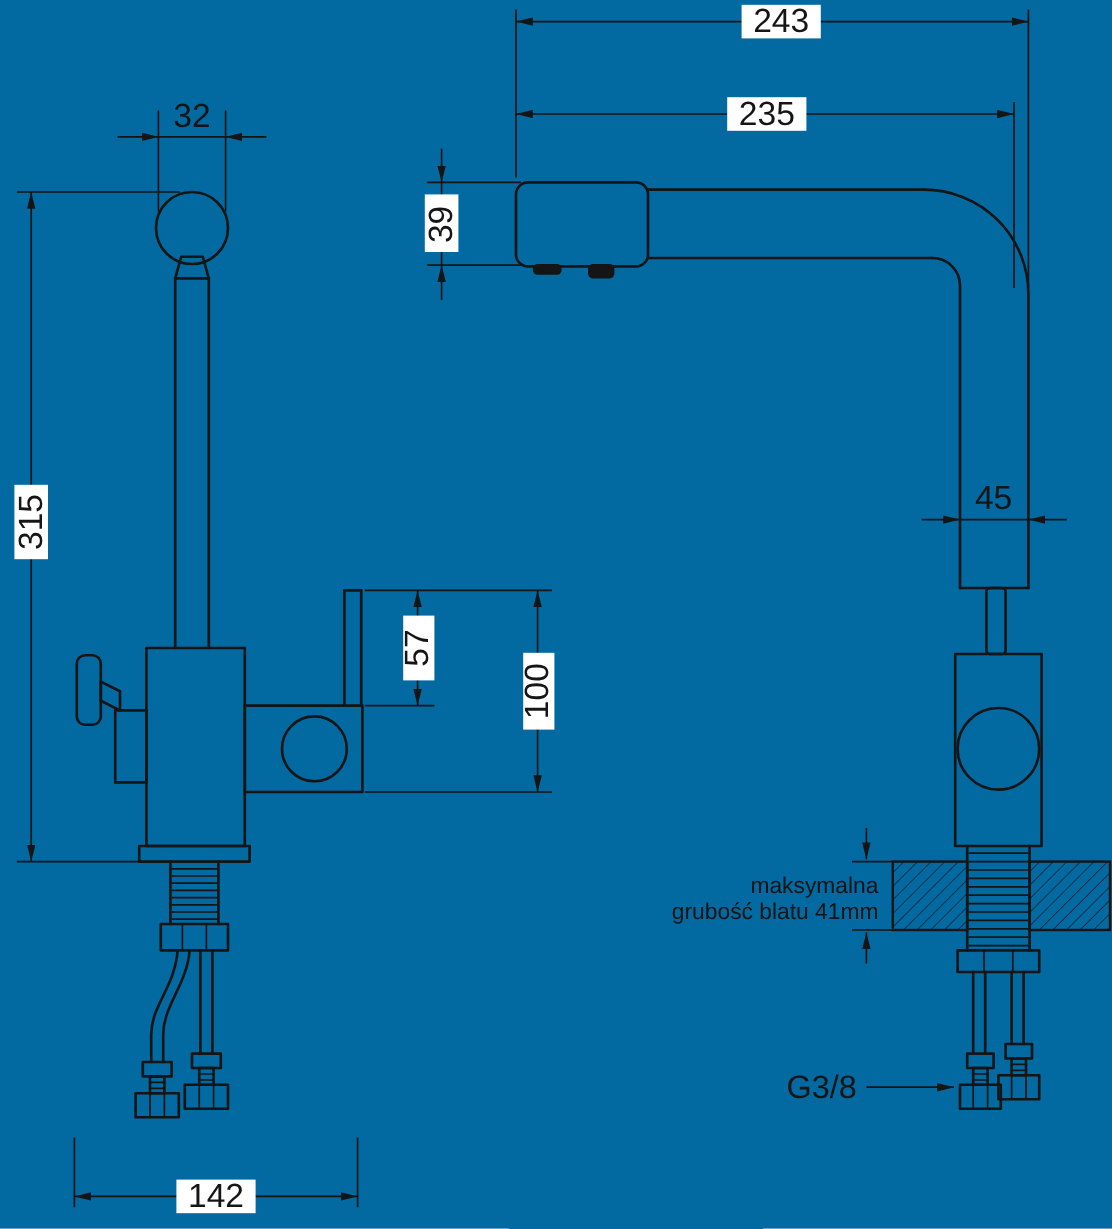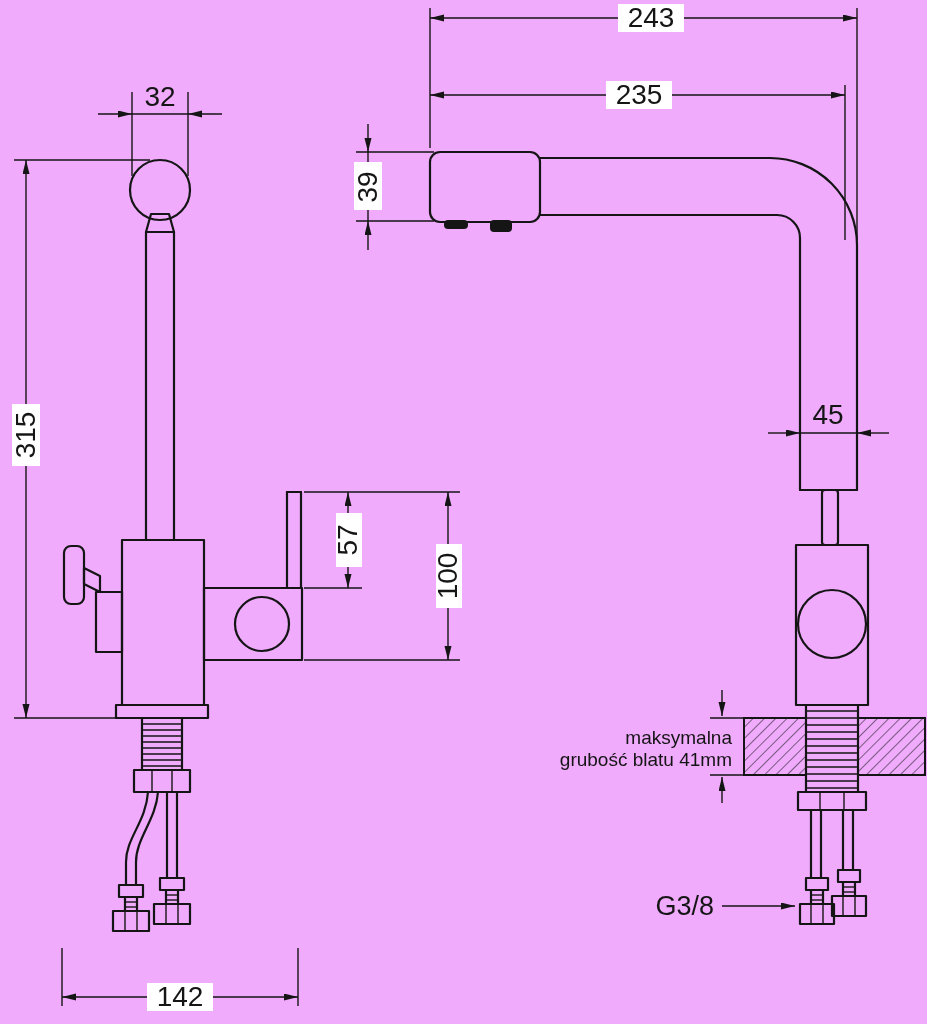--- a/index.html
+++ b/index.html
@@ -1,16 +1,16 @@
 <!DOCTYPE html>
 <html><head>
 <meta charset="utf-8">
 <style>
   html,body{margin:0;padding:0;background:#fff;}
-  .sheet{position:relative;width:927px;height:1024px;background:#f0abfc;overflow:hidden;}
+  .sheet{position:relative;width:927px;height:1024px;background:#0369a1;overflow:hidden;}
   svg{position:absolute;left:0;top:0;}
   
   .o{stroke:#151515;stroke-width:2.2;fill:none;stroke-linejoin:round;stroke-linecap:round;}
   
   .d{stroke:#151515;stroke-width:1.4;fill:none;}
   
   .f{fill:#151515;stroke:none;}
   
   .w{fill:#ffffff;stroke:none;}
   text{font-family:"Liberation Sans","DejaVu Sans",sans-serif;fill:#151515;}

